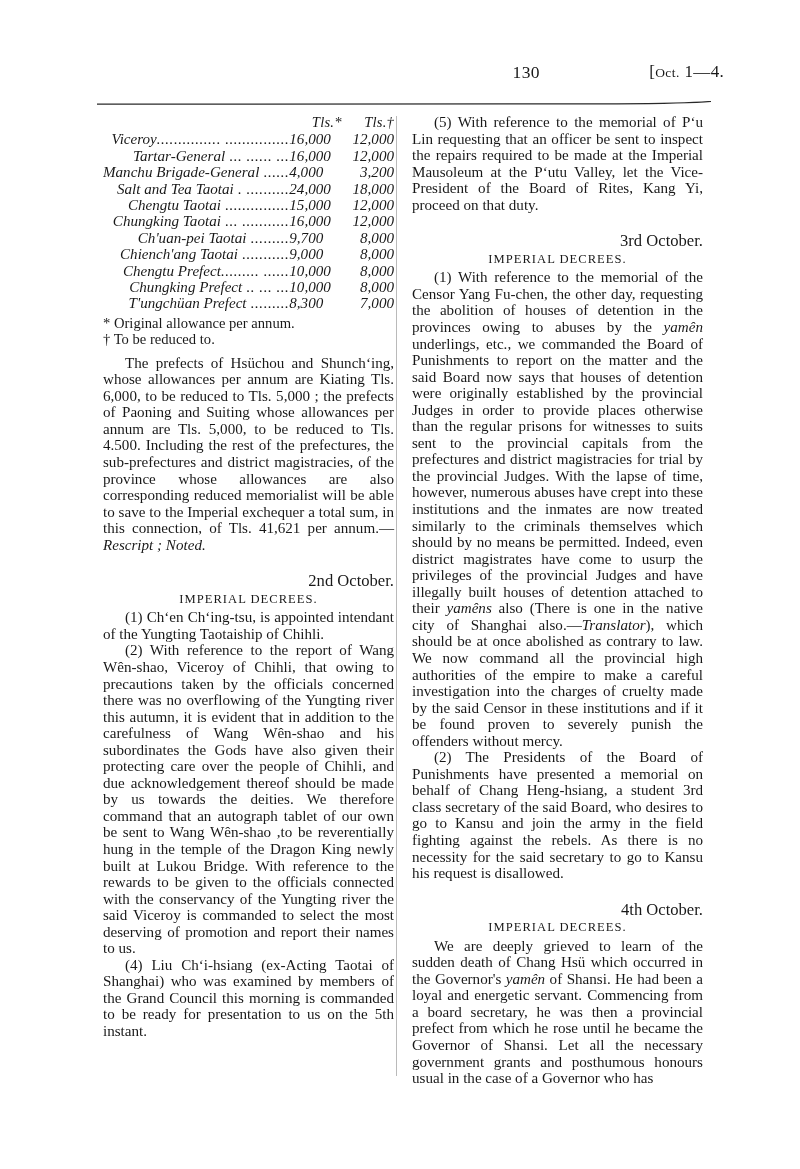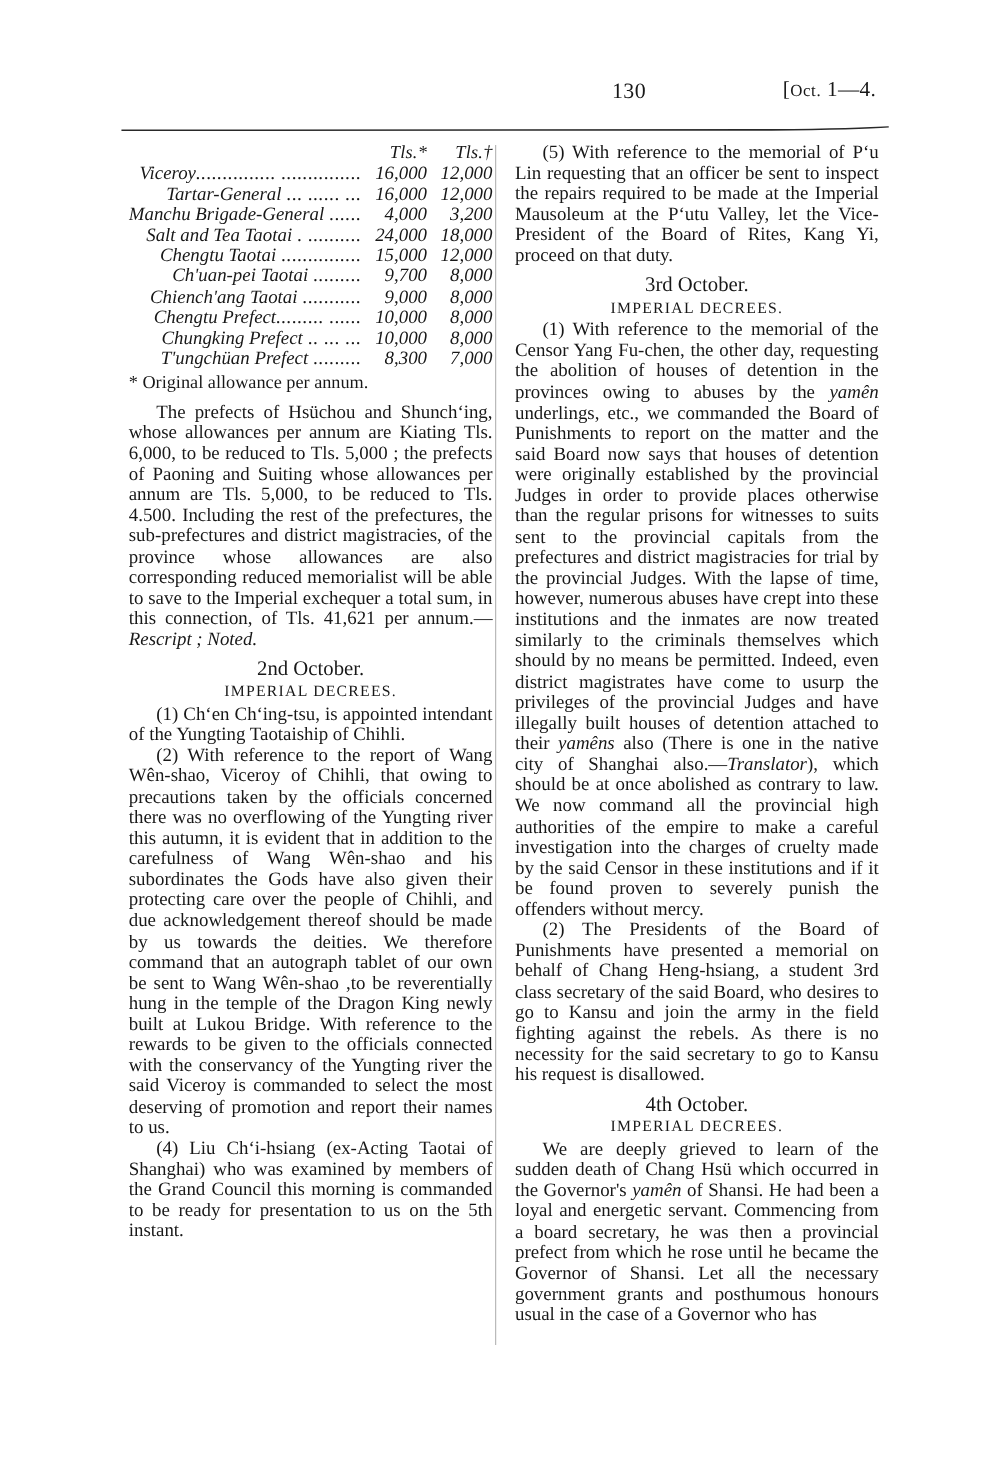--- a/index.html
+++ b/index.html
@@ -21,21 +21,21 @@
     position: absolute;
     left: 0; top: 0;
     width: 800px;
     height: 1169px;
     background: #ffffff;
   }
 
   
   .runhead {
     position: absolute;
-    left: 87px;
+    left: 110px;
     top: 62px;
     width: 614px;
     height: 28px;
   }
   .folio {
     position: absolute;
     left: 0;
     top: 0;
     width: 430px;
     text-align: right;
@@ -110,21 +110,21 @@
   th.h-blank { width: 54%; }
   th.h-a, th.h-b {
     font-size: 14.6px;
     letter-spacing: 0.2px;
   }
   td.office {
     text-align: right;
     white-space: nowrap;
     overflow: hidden;
   }
-  td.v { text-align: right; white-space: nowrap; padding-left: 4px; }
+  td.v { text-align: left; white-space: nowrap; padding-left: 4px; }
   td.v2 { text-align: right; white-space: nowrap; padding-left: 10px; }
 
   .dots {
     letter-spacing: 0.5px;
   }
 
   .footnote {
     font-size: 14.6px;
     line-height: 16.4px;
     text-align: left;
@@ -135,23 +135,23 @@
   p.para {
     margin: 0;
     text-indent: 22px;
     text-align: justify;
   }
   p.para.first { margin-top: 7px; }
 
   .italic { font-style: italic; }
 
   .datesec {
-    text-align: center;
+    text-align: right;
     font-size: 16.6px;
-    margin-top: 7px;
+    margin-top: 20px;
     margin-bottom: 1px;
     text-indent: 0;
   }
   .subhead {
     text-align: center;
     font-size: 12.6px;
     letter-spacing: 1.0px;
     margin-top: 1px;
     margin-bottom: 2px;
     text-indent: 0;
@@ -210,20 +210,25 @@
             <td class="office"><span>Salt and Tea Taotai</span><span class="dots"> . ..........</span></td>
             <td class="v">24,000</td>
             <td class="v2">18,000</td>
           </tr>
           <tr>
             <td class="office"><span>Chengtu Taotai</span><span class="dots">   ...............</span></td>
             <td class="v">15,000</td>
             <td class="v2">12,000</td>
           </tr>
           <tr>
+            <td class="office"><span>Chungking Taotai</span><span class="dots"> ... ...........</span></td>
+            <td class="v">16,000</td>
+            <td class="v2">12,000</td>
+          </tr>
+          <tr>
             <td class="office"><span>Ch'uan-pei Taotai</span><span class="dots"> .........</span></td>
             <td class="v">9,700</td>
             <td class="v2">8,000</td>
           </tr>
           <tr>
             <td class="office"><span>Chiench'ang Taotai</span><span class="dots"> ...........</span></td>
             <td class="v">9,000</td>
             <td class="v2">8,000</td>
           </tr>
           <tr>
@@ -239,20 +244,21 @@
           <tr>
             <td class="office"><span>T'ungchüan Prefect</span><span class="dots"> .........</span></td>
             <td class="v">8,300</td>
             <td class="v2">7,000</td>
           </tr>
         </tbody>
     </table>
 
     <div class="footnote">
       <div>* Original allowance per annum.</div>
+      <div>† To be reduced to.</div>
     </div>
 
     <p class="para first"><span>The prefects of Hsüchou and Shunch‘ing, whose allowances per annum are Kiating Tls. 6,000, to be reduced to Tls. 5,000 ; the prefects of Paoning and Suiting whose allowances per annum are Tls. 5,000, to be reduced to Tls. 4.500. Including the rest of the prefectures, the sub-prefectures and district magistracies, of the province whose allowances are also corresponding reduced memorialist will be able to save to the Imperial exchequer a total sum, in this connection, of Tls. 41,621 per annum.—</span><span class="italic">Rescript ; Noted.</span></p>
 
     <p class="datesec">2nd October.</p>
     <p class="subhead">IMPERIAL DECREES.</p>
 
     <p class="para">(1) Ch‘en Ch‘ing-tsu, is appointed intendant of the Yungting Taotaiship of Chihli.</p>
     <p class="para">(2) With reference to the report of Wang Wên-shao, Viceroy of Chihli, that owing to precautions taken by the officials concerned there was no overflowing of the Yungting river this autumn, it is evident that in addition to the carefulness of Wang Wên-shao and his subordinates the Gods have also given their protecting care over the people of Chihli, and due acknowledgement thereof should be made by us towards the deities. We therefore command that an autograph tablet of our own be sent to Wang Wên-shao ,to be reverentially hung in the temple of the Dragon King newly built at Lukou Bridge. With reference to the rewards to be given to the officials connected with the conservancy of the Yungting river the said Viceroy is commanded to select the most deserving of promotion and report their names to us.</p>
     <p class="para">(4) Liu Ch‘i-hsiang (ex-Acting Taotai of Shanghai) who was examined by members of the Grand Council this morning is commanded to be ready for presentation to us on the 5th instant.</p>

